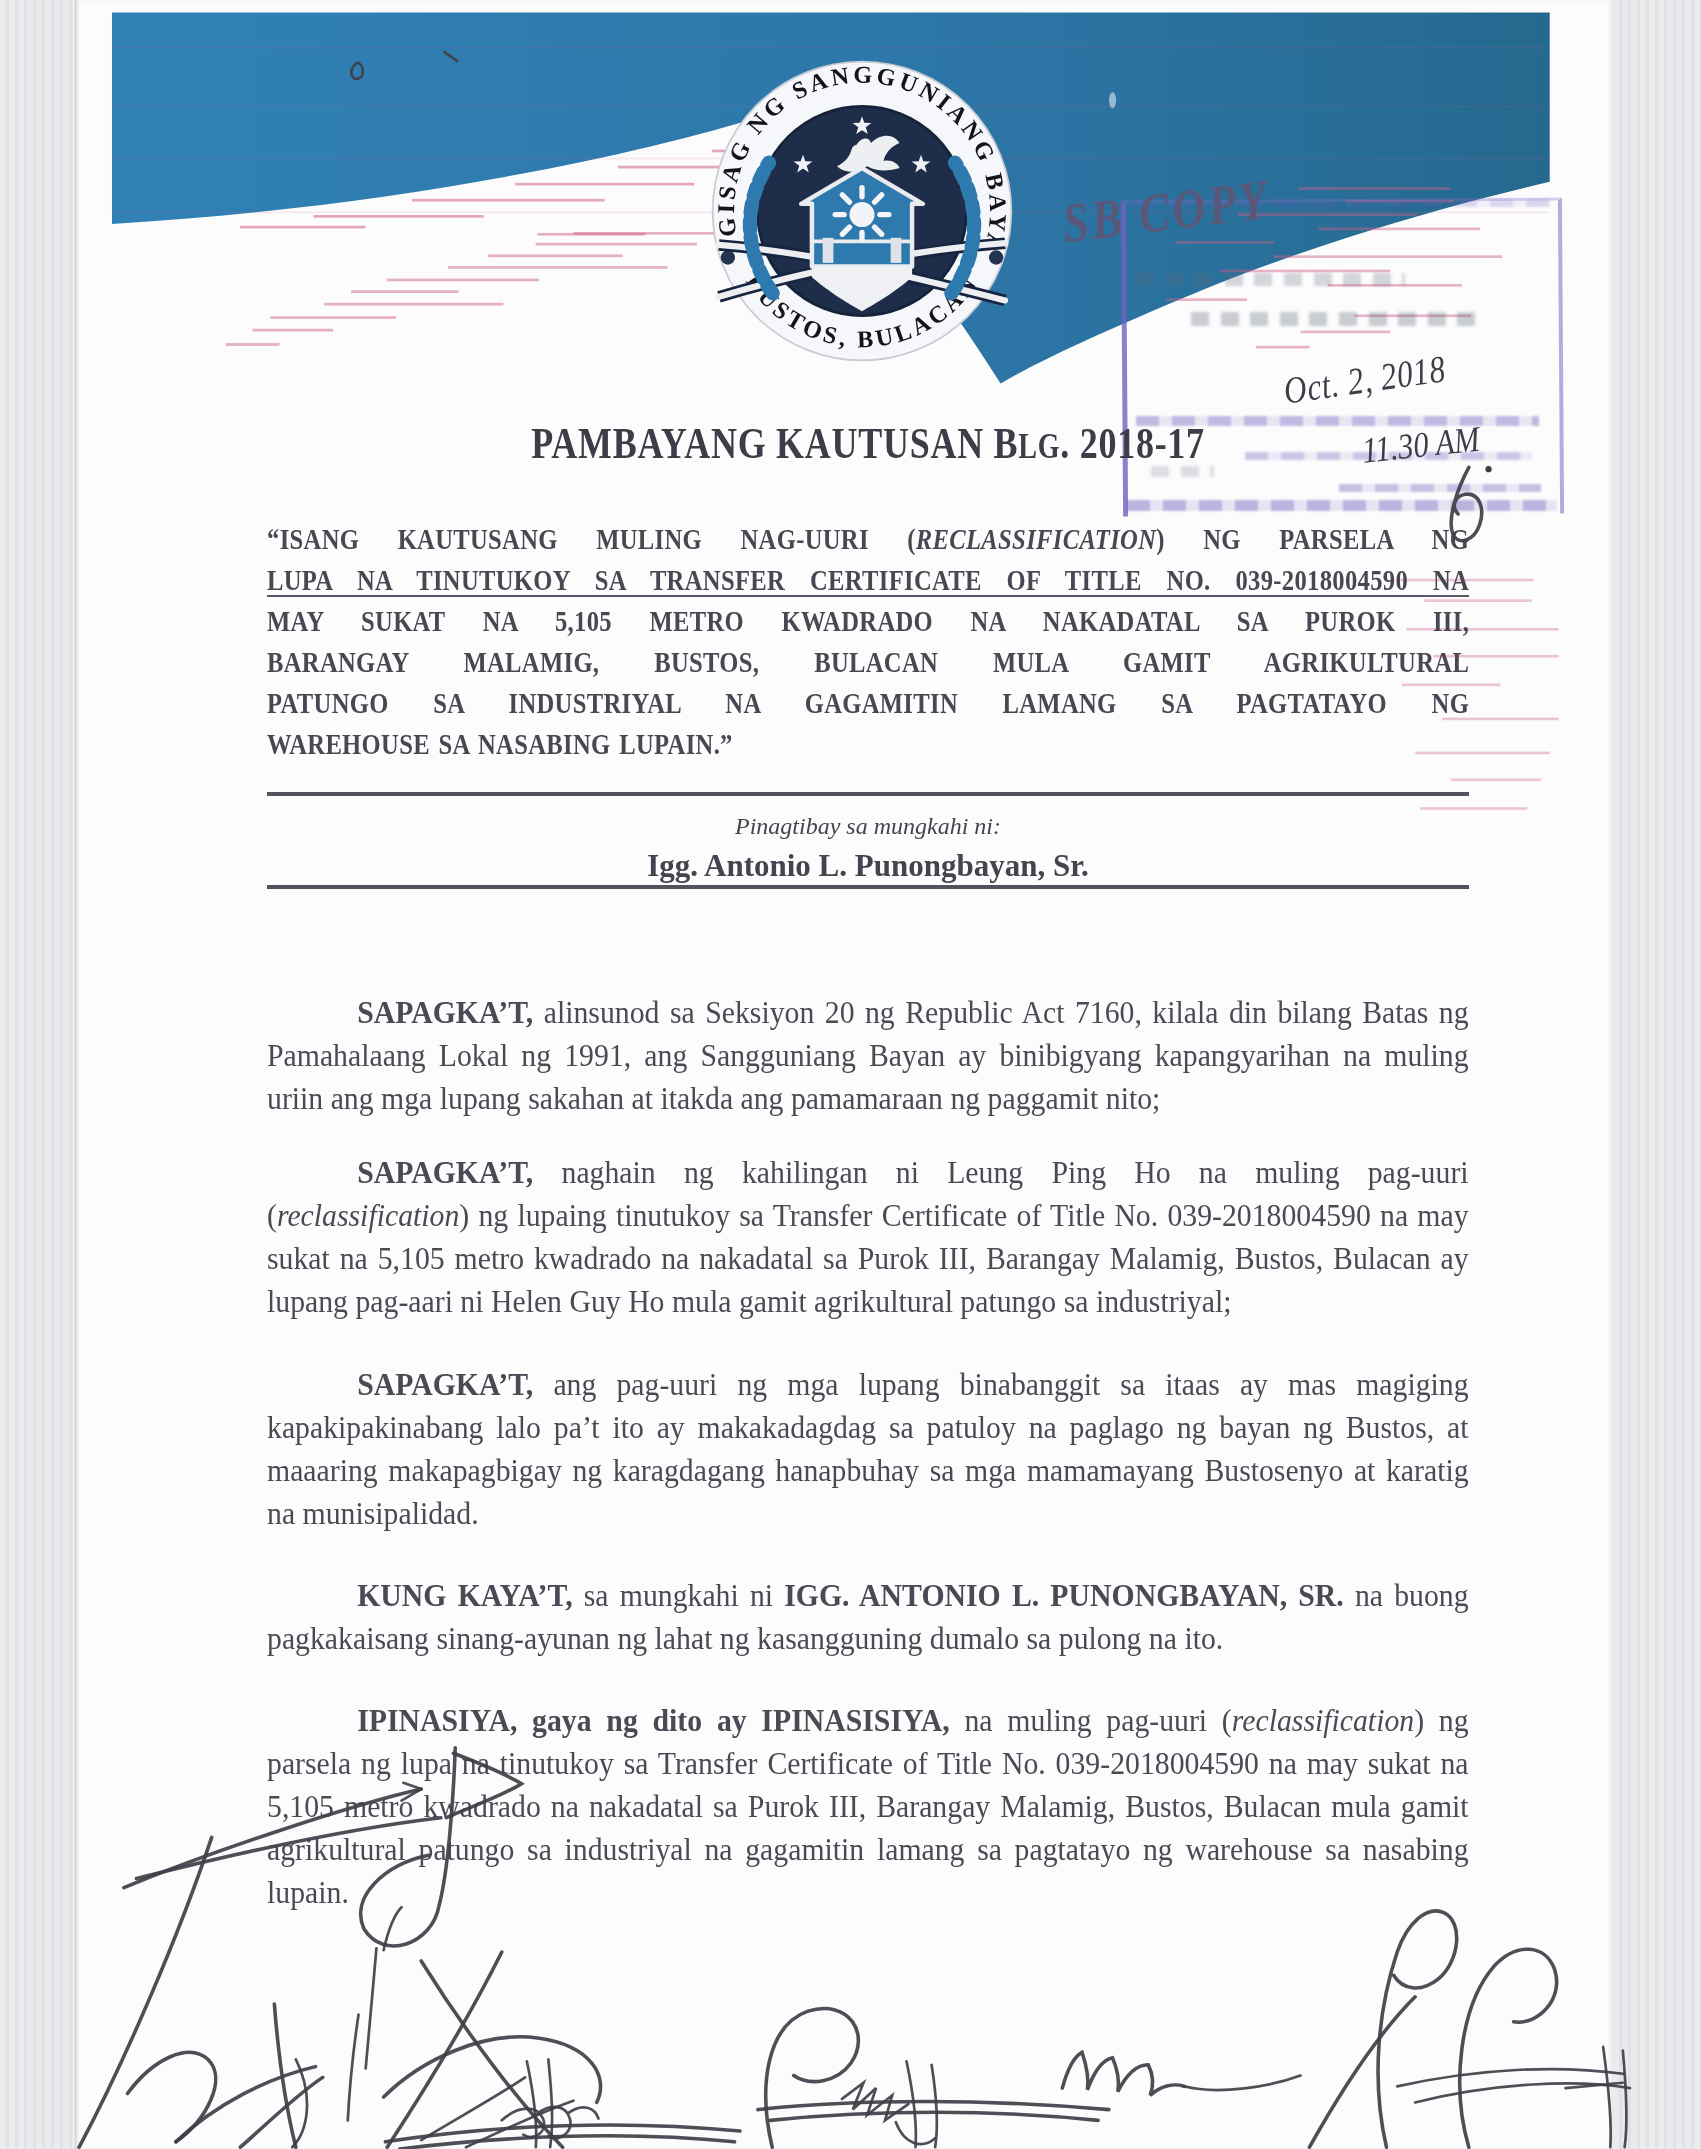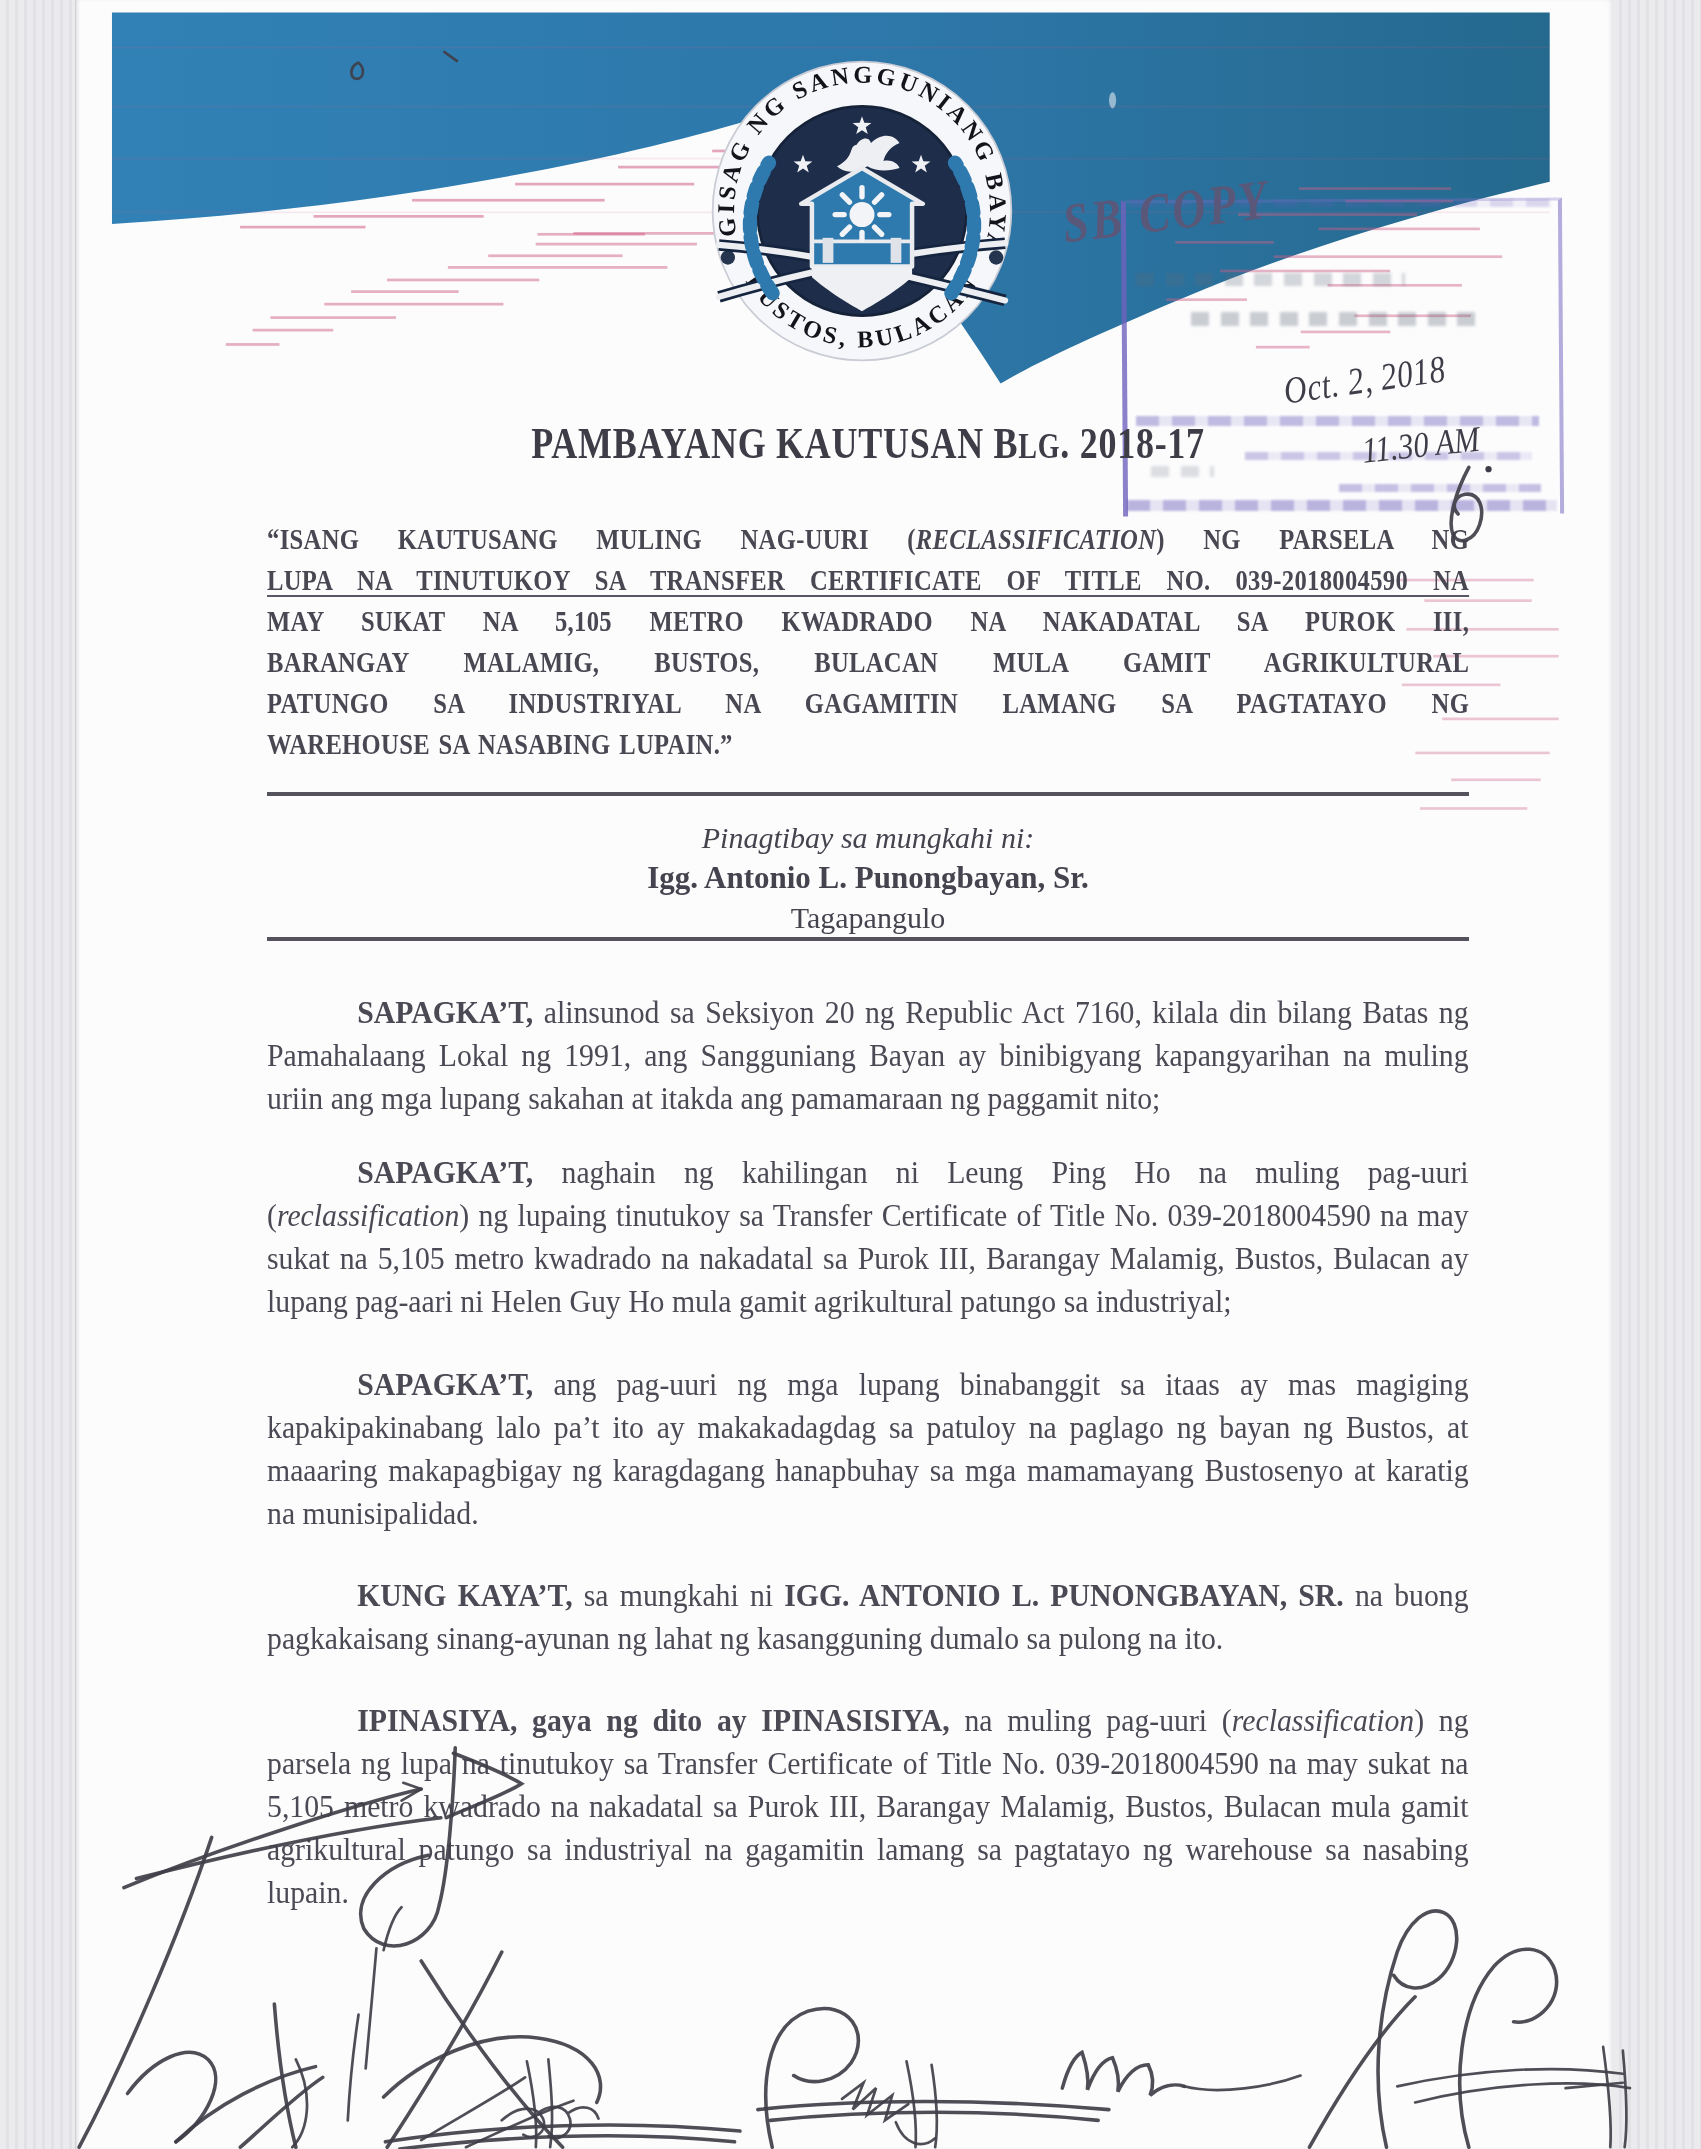--- a/index.html
+++ b/index.html
@@ -47,21 +47,21 @@
         font-weight:700;font-size:30px;line-height:41px;color:#494752;
         text-align:justify;text-align-last:justify;letter-spacing:0.4px;word-spacing:2.7px;
         white-space:normal;}
   .qline.last{text-align-last:left;}
   .qline.underlined{text-decoration:underline;text-decoration-thickness:1.8px;
         text-underline-offset:5.4px;text-decoration-color:#5b5865;}
   .italic{font-style:italic;}
   .bold{font-weight:700;}
   .sponsor{position:absolute;left:267px;top:792px;width:1202px;text-align:center;color:#45434e;}
   .rule{height:3.6px;background:#55525d;}
-  .sponsor-intro{font-style:italic;font-size:30px;margin-top:24px;line-height:36px;}
+  .sponsor-intro{font-style:italic;font-size:24px;margin-top:12px;line-height:36px;}
   .sponsor-name{font-weight:700;font-size:31px;margin-top:3.6px;line-height:38px;}
   .sponsor-role{font-size:30px;margin-top:1.8px;line-height:38px;}
   .sponsor-committee{font-size:30px;margin-top:1.8px;line-height:38px;margin-bottom:9px;}
   .bodytext{position:absolute;left:267px;top:991px;width:1292px;
         transform:scaleX(.93);transform-origin:0 0;
         font-size:32px;line-height:43px;color:#4b4954;text-align:justify;}
   .bodytext p{margin:0;text-indent:97px;}
   .bodytext p.g1{margin-top:31px;}
   .bodytext p.g2{margin-top:40px;}
   .bodytext p.g3{margin-top:39px;}
@@ -205,21 +205,20 @@
     <div class="qline">MAY SUKAT NA 5,105 METRO KWADRADO NA NAKADATAL SA PUROK III,</div>
     <div class="qline">BARANGAY MALAMIG, BUSTOS, BULACAN MULA GAMIT AGRIKULTURAL</div>
     <div class="qline">PATUNGO SA INDUSTRIYAL NA GAGAMITIN LAMANG SA PAGTATAYO NG</div>
     <div class="qline last">WAREHOUSE SA NASABING LUPAIN.”</div>
   </div>
 
   <div class="sponsor">
     <div class="rule"></div>
     <div class="sponsor-intro">Pinagtibay sa mungkahi ni:</div>
     <div class="sponsor-name">Igg. Antonio L. Punongbayan, Sr.</div>
-    <div class="sponsor-role">Tagapangulo</div>
     <div class="rule"></div>
   </div>
 
   <div class="bodytext">
     <p><span class="bold">SAPAGKA’T,</span><span> alinsunod sa Seksiyon 20 ng Republic Act 7160, kilala din bilang Batas ng Pamahalaang Lokal ng 1991, ang Sangguniang Bayan ay binibigyang kapangyarihan na muling uriin ang mga lupang sakahan at itakda ang pamamaraan ng paggamit nito;</span></p>
     <p class="g1"><span class="bold">SAPAGKA’T,</span><span> naghain ng kahilingan ni Leung Ping Ho na muling pag-uuri (</span><span class="italic">reclassification</span><span>) ng lupaing tinutukoy sa Transfer Certificate of Title No. 039-2018004590 na may sukat na 5,105 metro kwadrado na nakadatal sa Purok III, Barangay Malamig, Bustos, Bulacan ay lupang pag-aari ni Helen Guy Ho mula gamit agrikultural patungo sa industriyal;</span></p>
     <p class="g2"><span class="bold">SAPAGKA’T,</span><span> ang pag-uuri ng mga lupang binabanggit sa itaas ay mas magiging kapakipakinabang lalo pa’t ito ay makakadagdag sa patuloy na paglago ng bayan ng Bustos, at maaaring makapagbigay ng karagdagang hanapbuhay sa mga mamamayang Bustosenyo at karatig na munisipalidad.</span></p>
     <p class="g3"><span class="bold">KUNG KAYA’T,</span><span> sa mungkahi ni </span><span class="bold">IGG. ANTONIO L. PUNONGBAYAN, SR.</span><span> na buong pagkakaisang sinang-ayunan ng lahat ng kasangguning dumalo sa pulong na ito.</span></p>
     <p class="g3"><span class="bold">IPINASIYA, gaya ng dito ay IPINASISIYA,</span><span> na muling pag-uuri (</span><span class="italic">reclassification</span><span>) ng parsela ng lupa na tinutukoy sa Transfer Certificate of Title No. 039-2018004590 na may sukat na 5,105 metro kwadrado na nakadatal sa Purok III, Barangay Malamig, Bustos, Bulacan  mula gamit agrikultural patungo sa industriyal na gagamitin lamang sa pagtatayo ng warehouse sa nasabing lupain.</span></p>
   </div>

